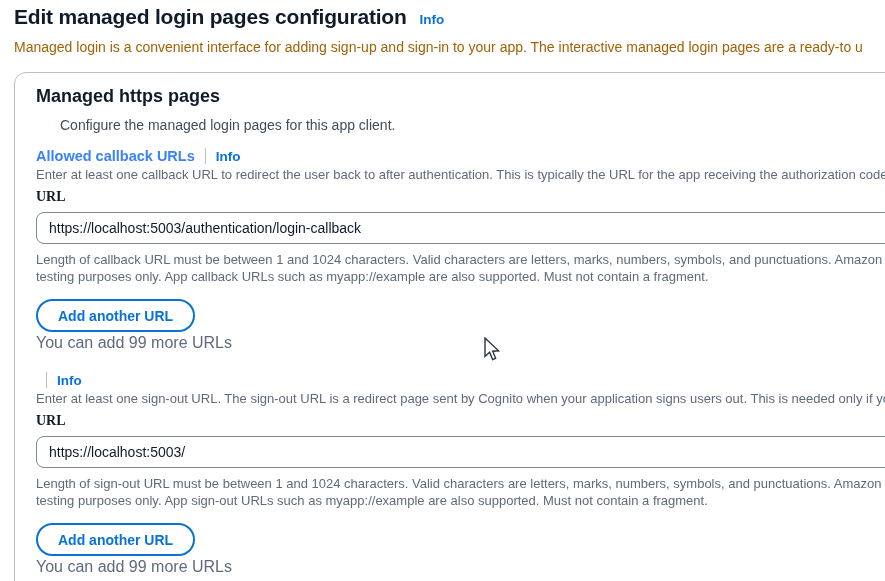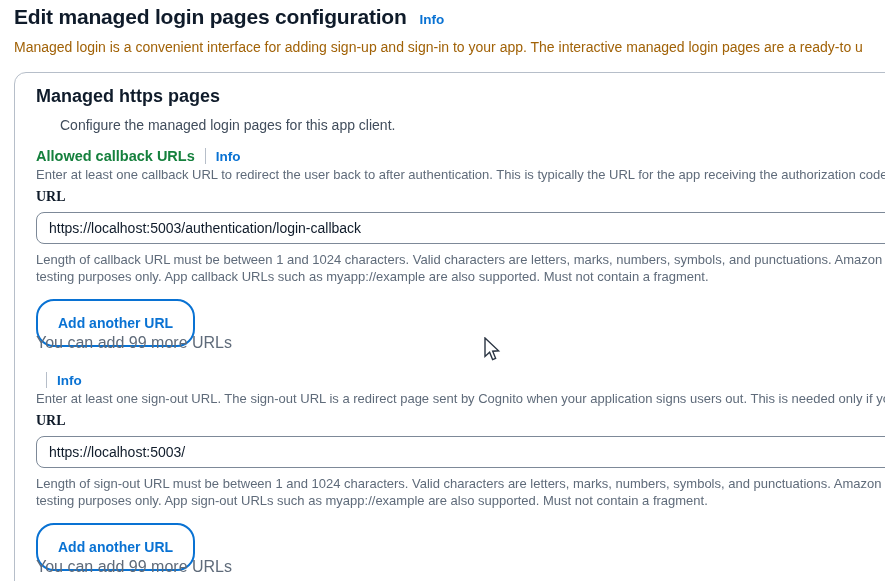--- a/index.html
+++ b/index.html
@@ -29,41 +29,41 @@
     width: 1010px; height: 560px;
     background: #ffffff;
     border: 1px solid #b6bec9;
     border-radius: 12px;
   }
   .panel-title { left: 36px; top: 86px; font-size: 18px; font-weight: 700; color: #0f1b2a; }
   .panel-desc { left: 36px; top: 117px; font-size: 14px; color: #414d5c; margin-left: 24px; }
 
   
   .label-row { display: flex; align-items: center; }
-  .field-label { font-size: 14.5px; font-weight: 700; color: #15803d; }
+  .field-label { font-size: 14.5px; font-weight: 700; color: #3b82f6; }
   .optional { font-style: italic; }
   .vdiv { width: 1px; height: 16px; background: #b6bec9; margin: 0 10px; }
   .info-link { font-size: 13.5px; font-weight: 700; color: #0972d3; text-decoration: none; cursor: pointer; }
   .helper { font-size: 13px; color: #5f6b7a; }
   .url-label { font-size: 14px; font-weight: 700; color: #0f1b2a; font-family: Liberation Serif, serif; }
   .url-input {
     width: 860px; height: 32px;
     border: 1px solid #7d8998;
     border-radius: 8px;
     padding: 0 12px;
     font-family: "Liberation Sans", "DejaVu Sans", sans-serif;
     font-size: 14px;
     color: #0f1b2a;
     background: #ffffff;
     outline: none;
   }
   .constraint { font-size: 13px; line-height: 17px; color: #5f6b7a; }
   .add-btn {
     display: inline-flex; align-items: center; justify-content: center;
-    height: 48px; padding: 0 20px;
+    height: 33px; padding: 0 20px;
     background: #ffffff;
     border: 2px solid #0972d3;
     border-radius: 18px;
     font-family: "Liberation Sans", "DejaVu Sans", sans-serif;
     font-size: 14px; font-weight: 700; color: #0972d3;
     cursor: pointer;
   }
   .remaining { font-size: 16px; color: #5f6b7a; }
 
   .row1-label   { left: 36px; top: 148px; }

